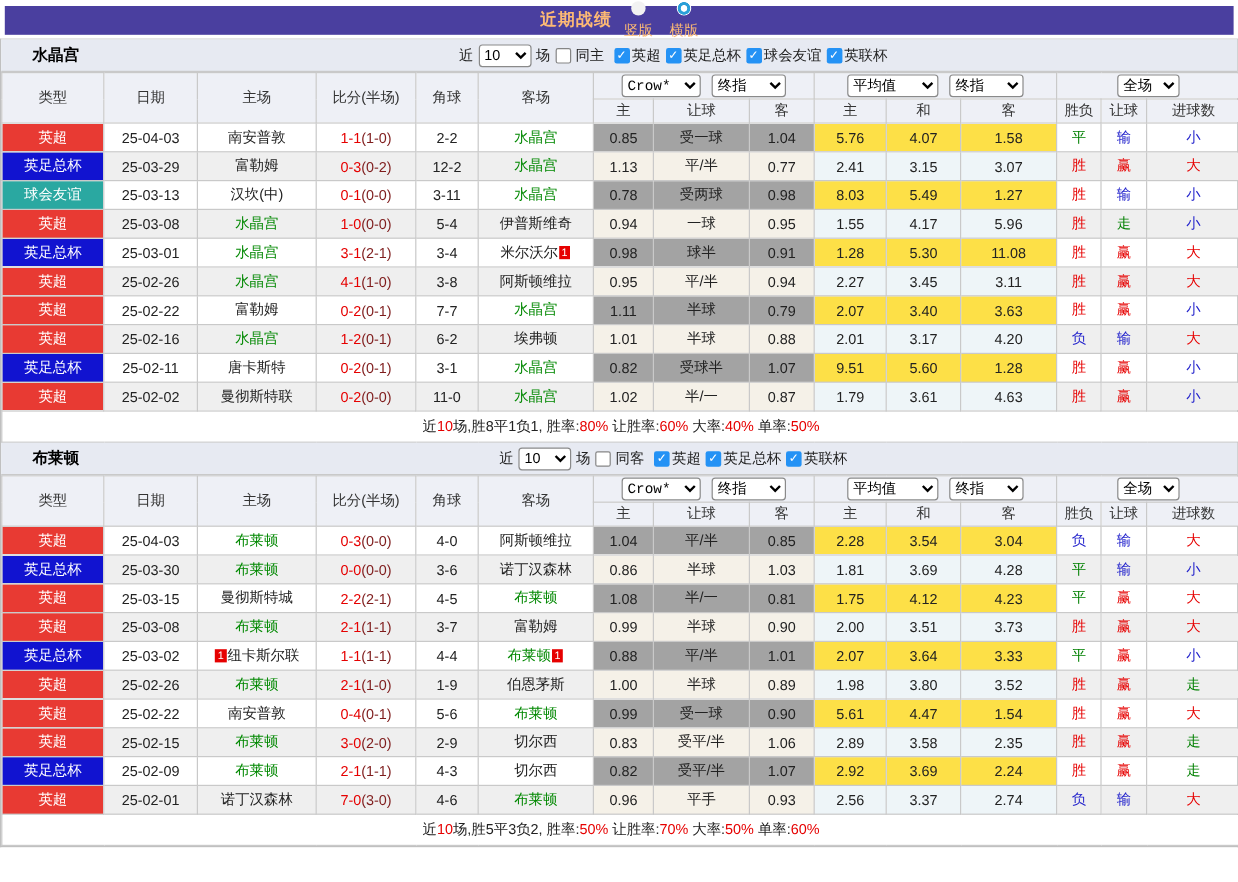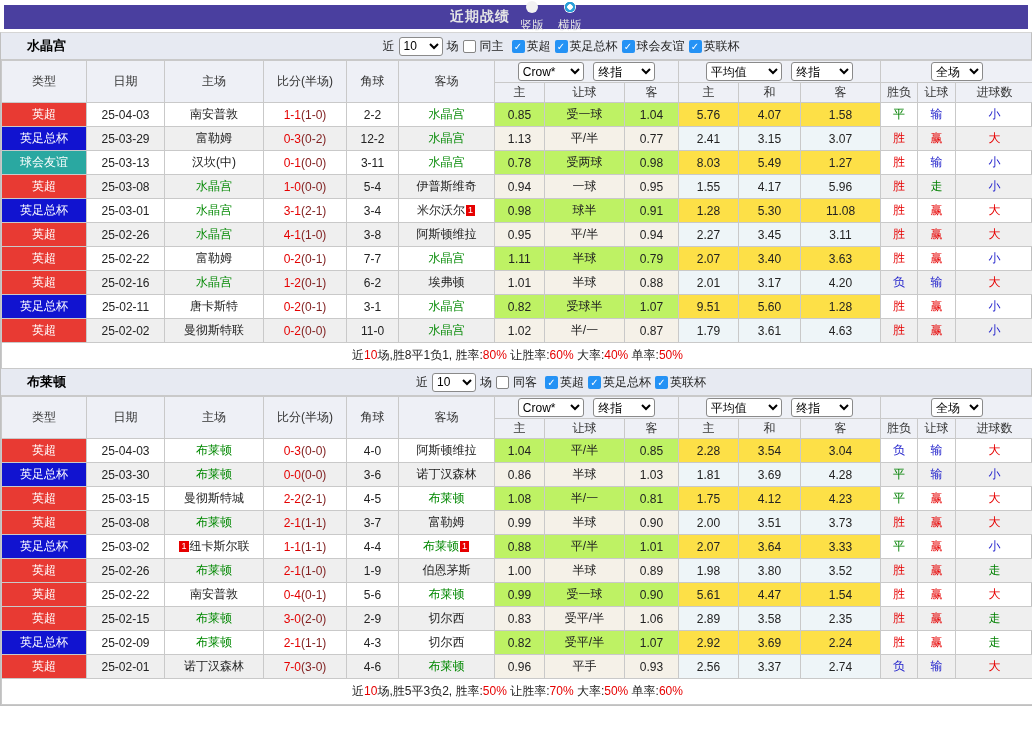--- a/index.html
+++ b/index.html
@@ -3,21 +3,21 @@
 <meta charset="utf-8">
 <style>
   * { box-sizing: border-box; }
   body {
     margin: 0; width: 1032px; height: 735px; overflow: hidden;
     background: #fff; font-family: "Liberation Sans", "DejaVu Sans", sans-serif;
     font-size: 12px; color: #222;
   }
   
   .titlebar {
-    margin: 5px 4px 3px 4px; height: 24px; background: #4a3f9f; color: #e5e5e5;
+    margin: 5px 4px 3px 4px; height: 24px; background: #4a3f9f; color: #fdba74;
     display: flex; align-items: center; justify-content: center; gap: 10px;
   }
   .titlebar .t { font-size: 14px; font-weight: bold; letter-spacing: 1px; }
   .radio-group { display: flex; align-items: center; gap: 14px; font-size: 12px; }
   .radio-opt { display: inline-flex; align-items: center; gap: 4px; cursor: default; flex-direction: column; }
   .radio { width: 12px; height: 12px; border-radius: 50%; display: inline-block; }
   .radio.sel { background: #f2f2f2; }
   .radio.unsel { background: radial-gradient(circle, #fff 0 2.5px, #2a9fd8 3px 5px, #fff 5.5px); }
   
   .panel { border: 1px solid #c0c0c0; border-top: 1px solid #d5d5d5; }
@@ -38,24 +38,24 @@
   .lg { display: inline-flex; align-items: center; gap: 2px; margin-left: 4px; }
   
   table.grid { border-collapse: collapse; width: 100%; table-layout: fixed; }
   .grid th, .grid td {
     border: 1px solid #c9c9c9; text-align: center; padding: 0;
     height: 24px; overflow: hidden; white-space: nowrap;
   }
   .grid thead th { background: #eef0f6; font-weight: normal; color: #333; }
   .grid thead tr.hr1 th.selcell { height: 22px; }
   .grid thead tr.hr2 th { height: 20px; }
-  .selcell select { margin: 0 3px; }
+  .selcell select { margin: 0 3px; font-family: Liberation Mono, monospace; }
   .sel-crow { width: 66px; } .sel-final { width: 62px; } .sel-avg { width: 76px; } .sel-full { width: 52px; }
   .grid tbody tr:nth-child(even) td { background: #efefef; }
-  .grid tbody td.crow { background: #bef264; }
+  .grid tbody td.crow { background: #a3a3a3; }
   .grid tbody tr:nth-child(even) td.crow { background: #f5f1e8; }
   .grid tbody td.avg { background: #fde047; }
   .grid tbody tr:nth-child(even) td.avg { background: #eef5f8; }
   .grid tbody td.type { color: #fff; }
   .grid tbody td.epl { background: #e83a33 !important; }
   .grid tbody td.facup { background: #1113d0 !important; }
   .grid tbody td.friendly { background: #2aa8a1 !important; }
   .tgreen { color: #008800; }
   .cr { color: #e60000; }
   .cg { color: #008000; }

